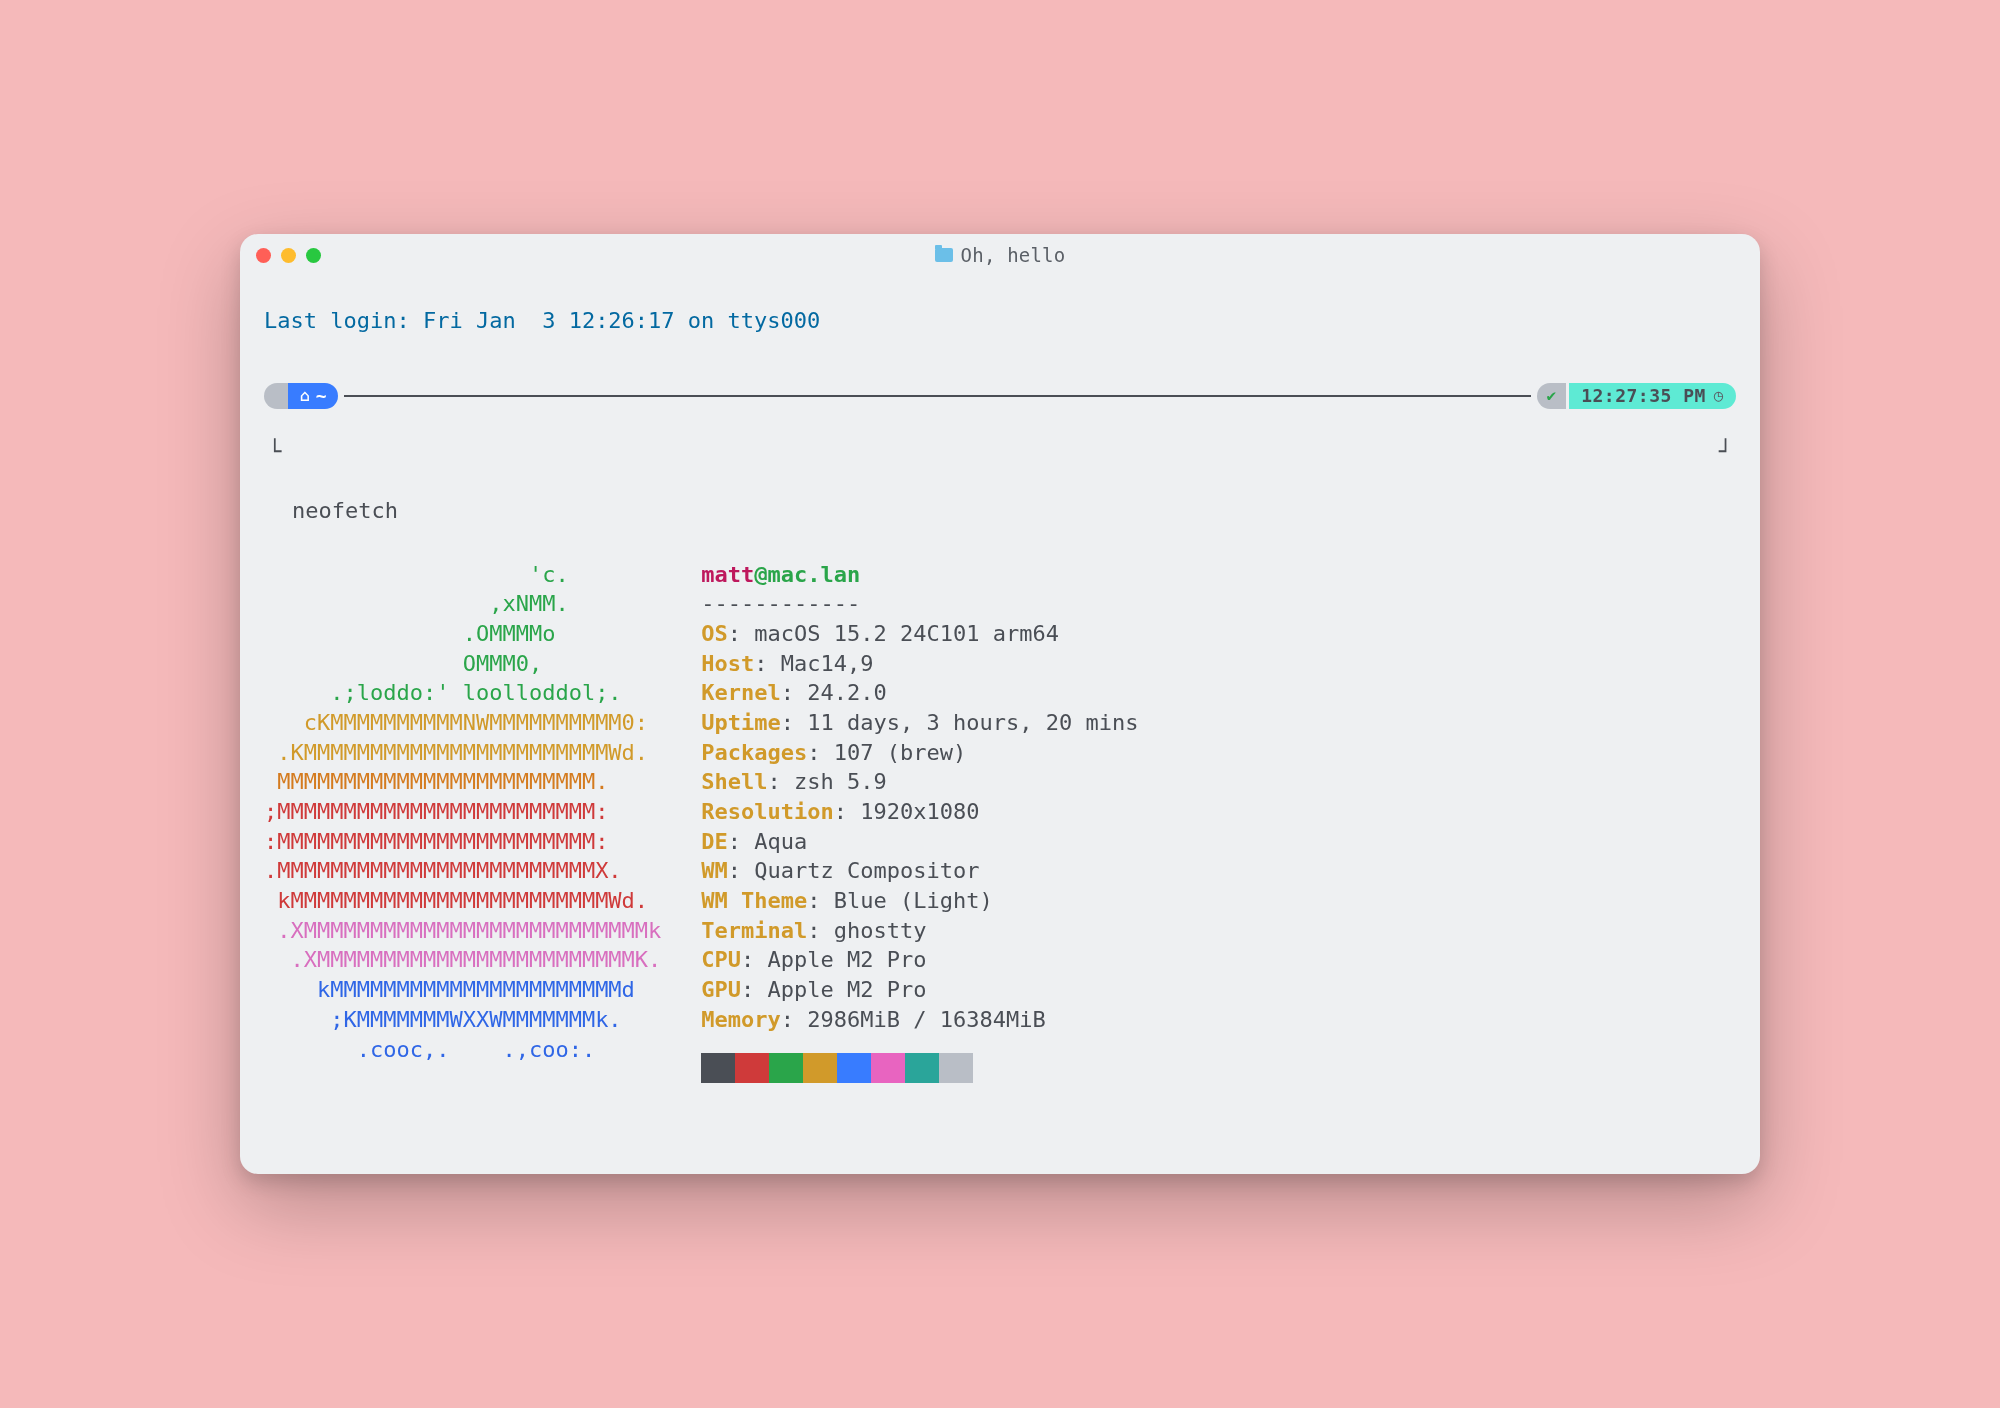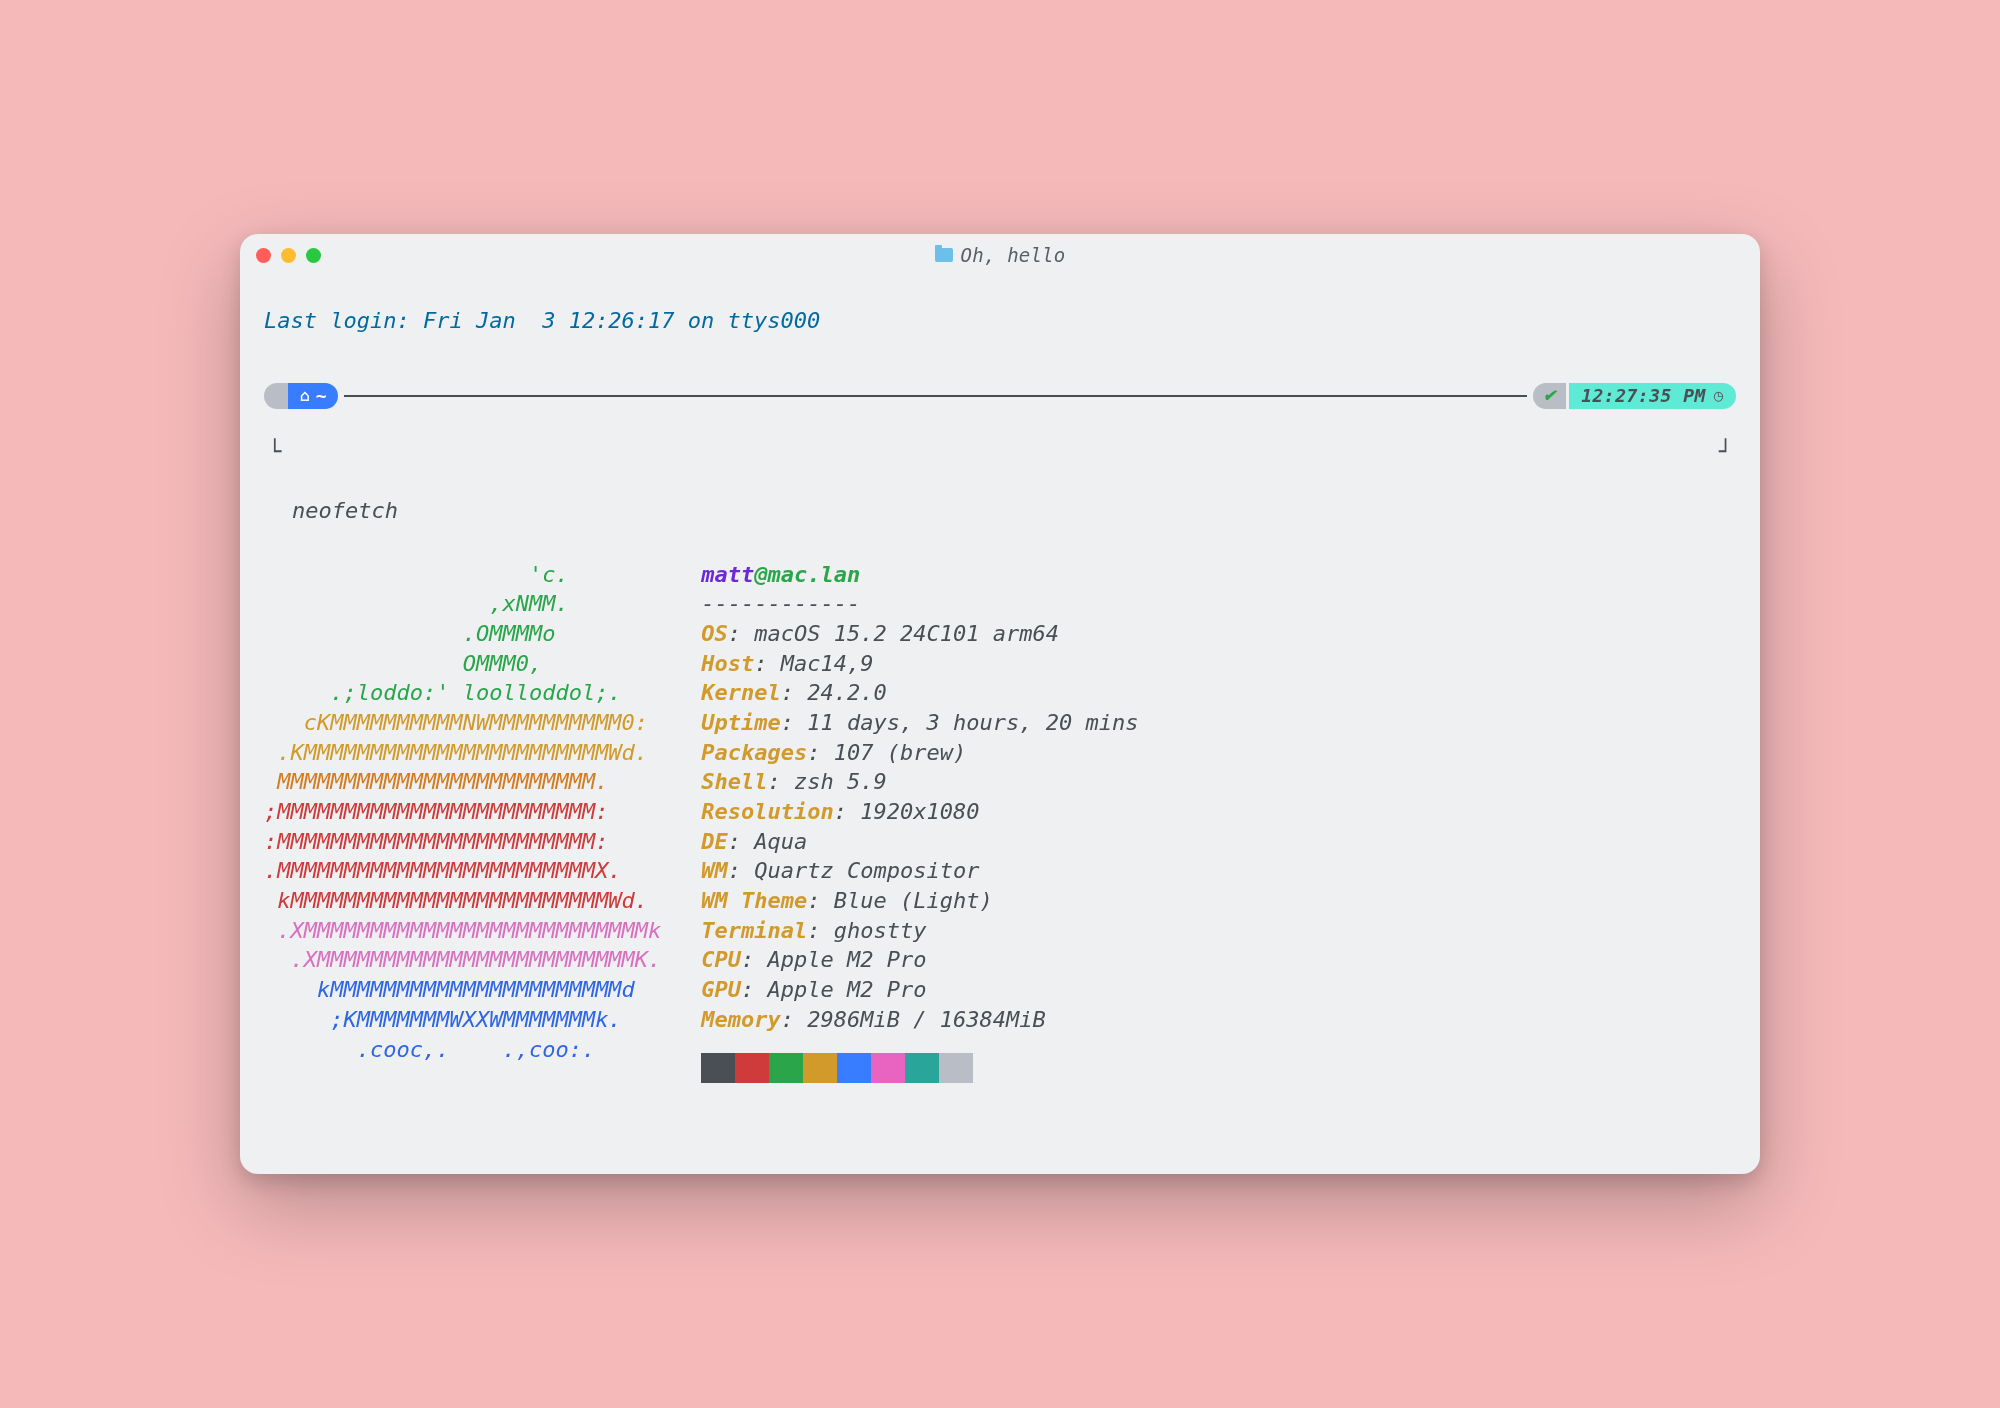--- a/index.html
+++ b/index.html
@@ -8,21 +8,20 @@
     height: 1408px;
     background: #f5b9ba;
     font-family: "SF Mono", ui-monospace, "Menlo", "Consolas", monospace;
   }
   .stage {
     width: 2000px;
     height: 1408px;
     display: flex;
     align-items: center;
     justify-content: center;
-    font-style: italic;
   }
   .terminal-window {
     width: 1520px;
     height: 940px;
     background: #eef0f2;
     border-radius: 18px;
     box-shadow: 0 30px 80px rgba(0,0,0,0.25), 0 8px 20px rgba(0,0,0,0.15);
     overflow: hidden;
     display: flex;
     flex-direction: column;
@@ -113,21 +112,21 @@
   }
   .ascii { white-space: pre; font-size: 22px; line-height: 1.35; letter-spacing: 0; }
   .ascii .l-grn  { color: #2aa54a; }
   .ascii .l-yel  { color: #d19a2a; text-align: right; }
   .ascii .l-org  { color: #d47b1f; }
   .ascii .l-red  { color: #cf3a3a; }
   .ascii .l-mag  { color: #d86fbf; }
   .ascii .l-blu  { color: #2f66e6; margin-top: 37px; }
 
   .info { white-space: pre; }
-  .info .user { color:#6d28d9; font-weight:700; }
+  .info .user { color:#be185d; font-weight:700; }
   .info .at   { color:#2aa54a; font-weight:700; }
   .info .host { color:#2aa54a; font-weight:700; }
   .info .dash { color:#4a4e55; }
   .info .key  { color:#d19a2a; font-weight:600; }
   .info .val  { color:#4a4e55; }
 
   .swatches { display:flex; margin-top: 18px; }
   .sw { width: 34px; height: 30px; }
   .sw.c0{background:#4a4e55;} .sw.c1{background:#cf3a3a;}
   .sw.c2{background:#2aa54a;} .sw.c3{background:#d19a2a;}

